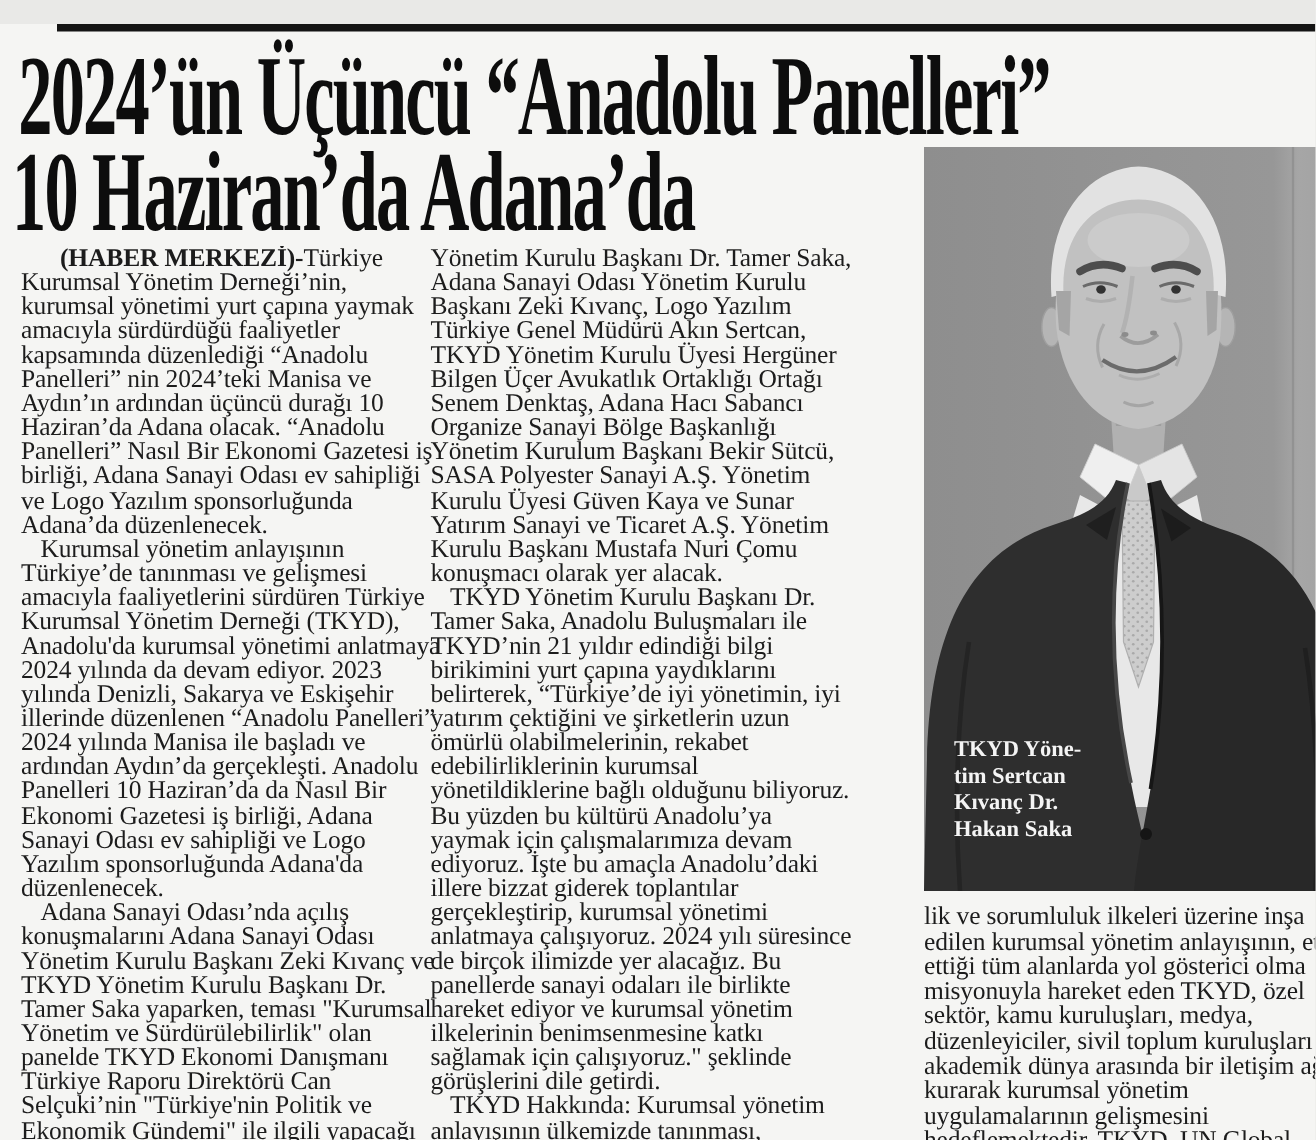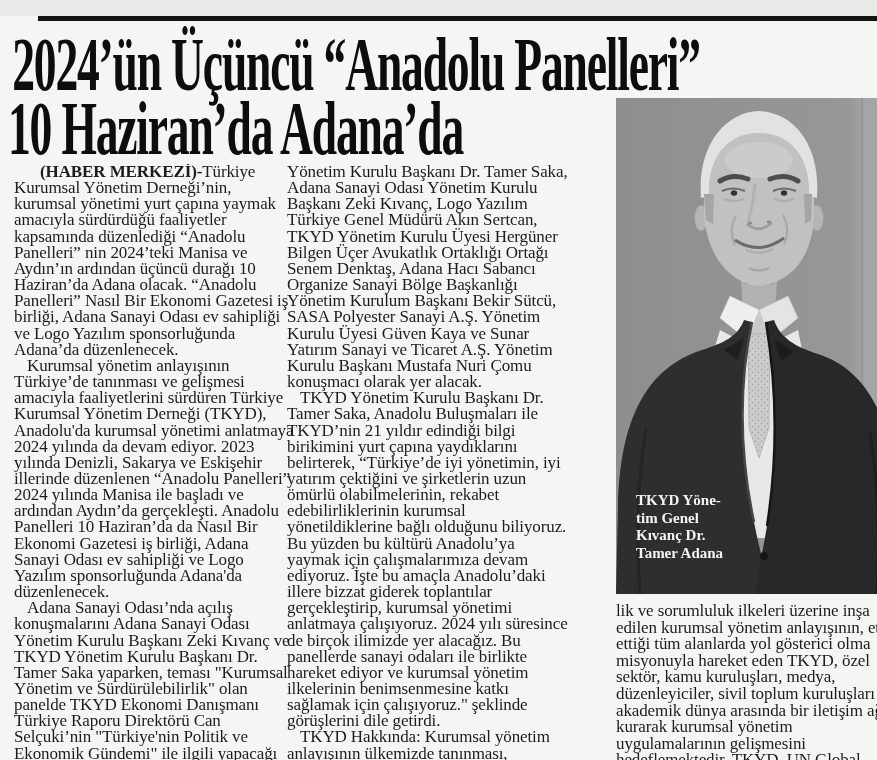--- a/index.html
+++ b/index.html
@@ -122,23 +122,23 @@
         <ellipse cx="153" cy="124" rx="2.3" ry="1.6" fill="#8c8c8c"></ellipse>
         <path d="M120 118 Q112 132 119 147" fill="none" stroke="#a8a8a8" stroke-width="2"></path>
         <path d="M167 117 Q175 131 168 146" fill="none" stroke="#a8a8a8" stroke-width="2"></path>
         <path d="M119 142 Q143 158 168 140" fill="none" stroke="#6b6b6b" stroke-width="2.8"></path>
         <path d="M130 152 Q143 158 157 151" fill="none" stroke="#adadad" stroke-width="2"></path>
         <path d="M133 170 Q143 175 153 170" fill="none" stroke="#a5a5a5" stroke-width="2"></path>
       </g>
     </svg>
     <figcaption class="photo-caption">
       <span>TKYD Yöne-</span>
-      <span>tim Genel</span>
+      <span>tim Sertcan</span>
       <span>Kıvanç Dr.</span>
-      <span>Tamer Adana</span>
+      <span>Hakan Saka</span>
     </figcaption>
   </figure>
 
   <div class="col col3">
     <p class="para">lik ve sorumluluk ilkeleri üzerine inşa edilen kurumsal yönetim anlayışının, etki ettiği tüm alanlarda yol gösterici olma misyonuyla hareket eden TKYD, özel sektör, kamu kuruluşları, medya, düzenleyiciler, sivil toplum kuruluşları ve akademik dünya arasında bir iletişim ağı kurarak kurumsal yönetim uygulamalarının gelişmesini hedeflemektedir. TKYD, UN Global Compact imzacısı ve ICGN üyesidir.</p>
   </div>
 
 </div>
 
 </body></html>

